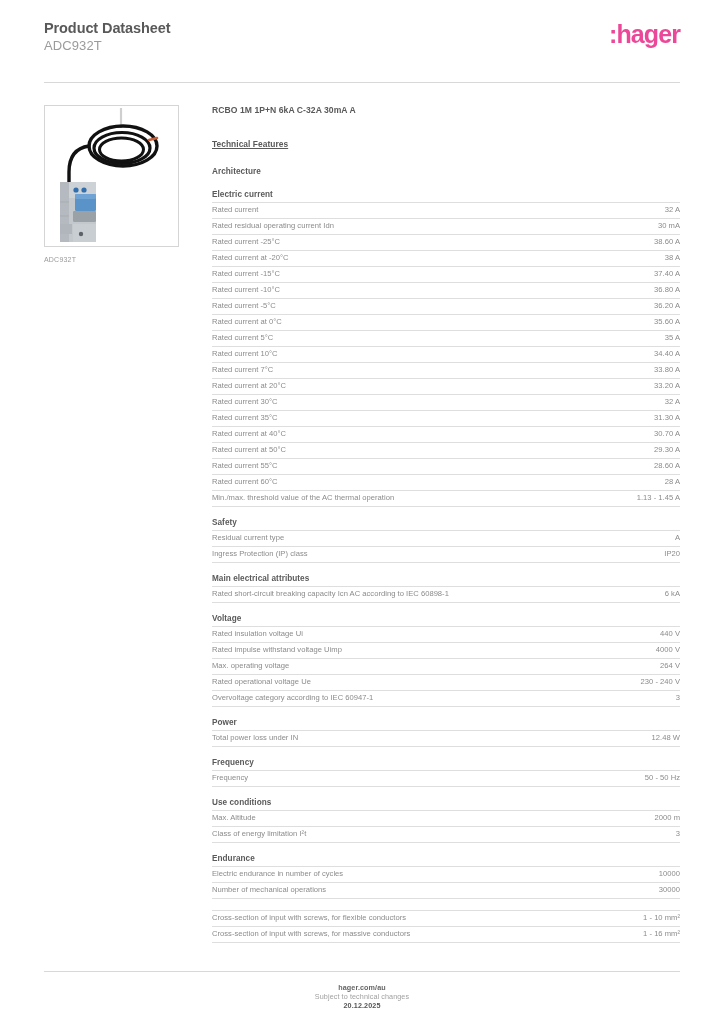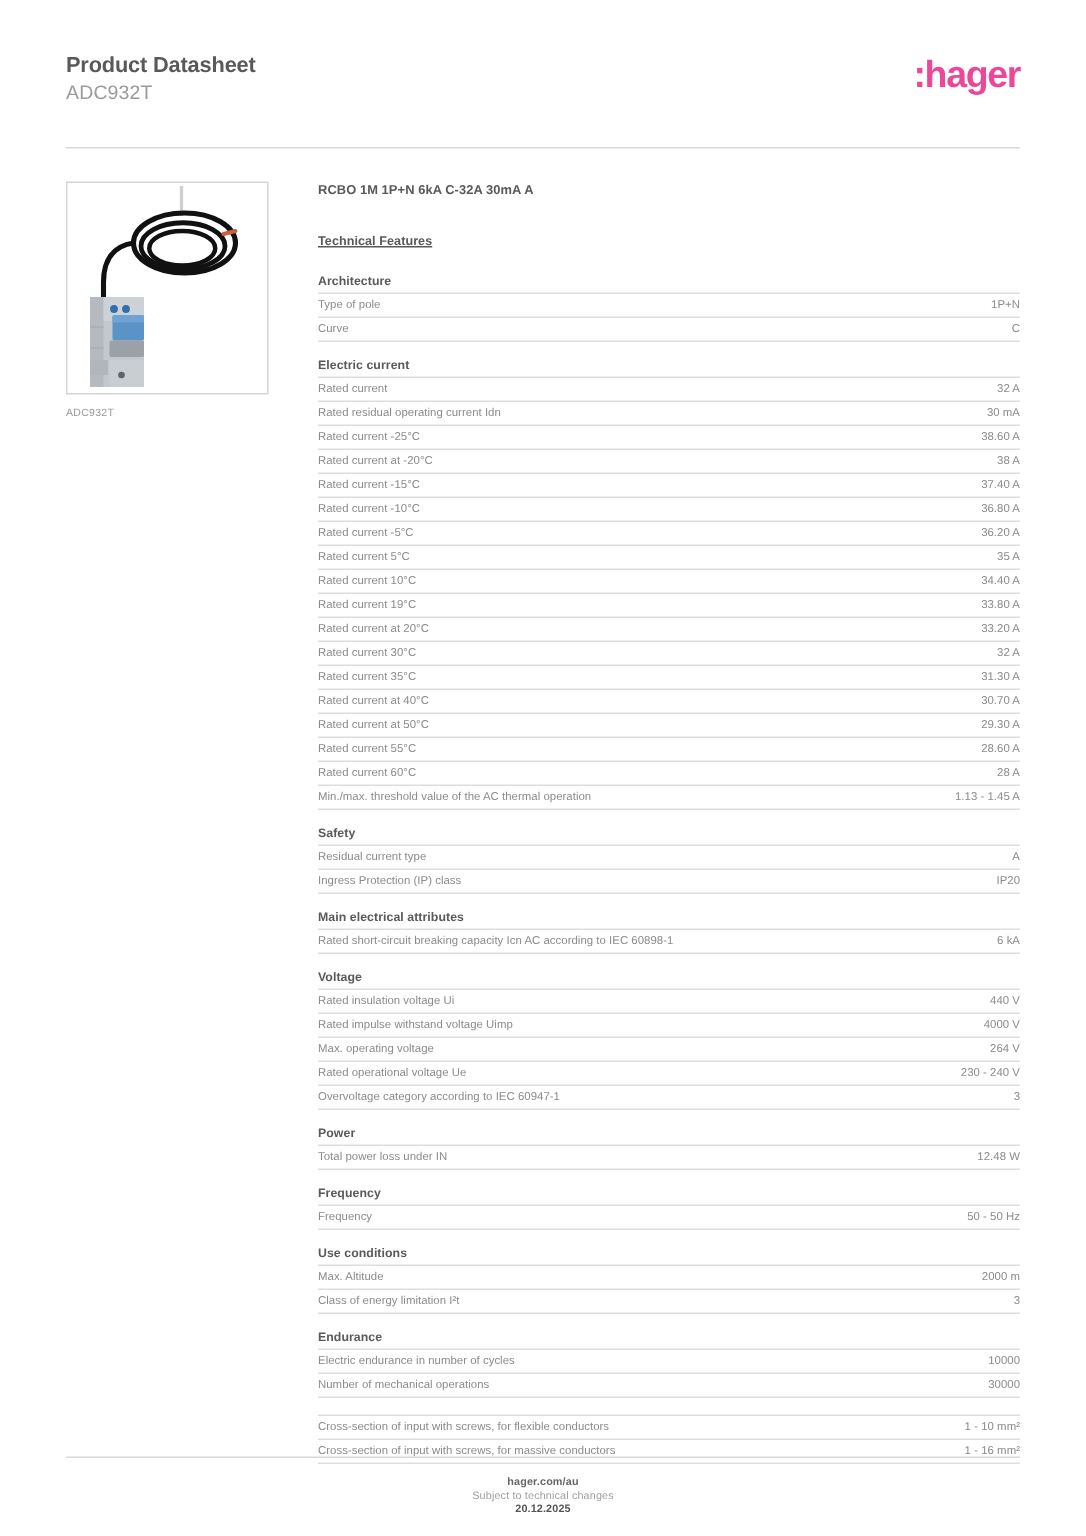--- a/index.html
+++ b/index.html
@@ -13,21 +13,21 @@
     font-family: "Liberation Sans", sans-serif;
     color: #4a4a4a;
     position: relative;
     overflow: hidden;
   }
   .page {
     position: relative;
     width: 724px;
     height: 1024px;
     box-sizing: border-box;
-    padding: 16px 44px;
+    padding: 0 44px;
   }
 
   
   .header {
     display: flex;
     align-items: flex-start;
     justify-content: space-between;
     padding-top: 20px;
     height: 52px;
   }
@@ -207,32 +207,20 @@
       </div>
       <div class="figure-caption">ADC932T</div>
     </div>
 
     <div class="right-col">
       <div class="product-name">RCBO 1M 1P+N 6kA C-32A 30mA A</div>
       <div class="features-heading">Technical Features</div>
       <div id="groups-container">
           <div class="group">
             <div class="group-title">Architecture</div>
-            <table class="spec">
-              <tbody>
-                <tr>
-                  <td class="label">Type of pole</td>
-                  <td class="value">1P+N</td>
-                </tr>
-                <tr>
-                  <td class="label">Curve</td>
-                  <td class="value">C</td>
-                </tr>
-              </tbody>
-            </table>
           </div>
           <div class="group">
             <div class="group-title">Electric current</div>
             <table class="spec">
               <tbody>
                 <tr>
                   <td class="label">Rated current</td>
                   <td class="value">32 A</td>
                 </tr>
                 <tr>
@@ -253,29 +241,33 @@
                 </tr>
                 <tr>
                   <td class="label">Rated current -10°C</td>
                   <td class="value">36.80 A</td>
                 </tr>
                 <tr>
                   <td class="label">Rated current -5°C</td>
                   <td class="value">36.20 A</td>
                 </tr>
                 <tr>
+                  <td class="label">Rated current at 0°C</td>
+                  <td class="value">35.60 A</td>
+                </tr>
+                <tr>
                   <td class="label">Rated current 5°C</td>
                   <td class="value">35 A</td>
                 </tr>
                 <tr>
                   <td class="label">Rated current 10°C</td>
                   <td class="value">34.40 A</td>
                 </tr>
                 <tr>
-                  <td class="label">Rated current 19°C</td>
+                  <td class="label">Rated current 7°C</td>
                   <td class="value">33.80 A</td>
                 </tr>
                 <tr>
                   <td class="label">Rated current at 20°C</td>
                   <td class="value">33.20 A</td>
                 </tr>
                 <tr>
                   <td class="label">Rated current 30°C</td>
                   <td class="value">32 A</td>
                 </tr>

